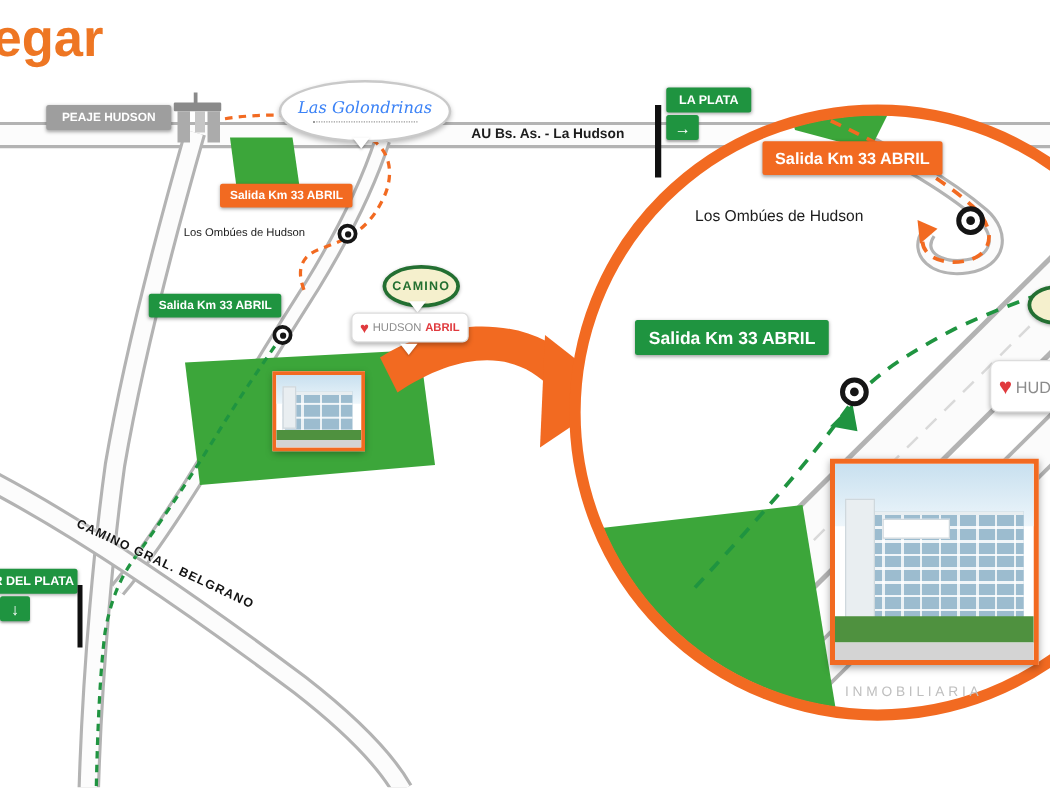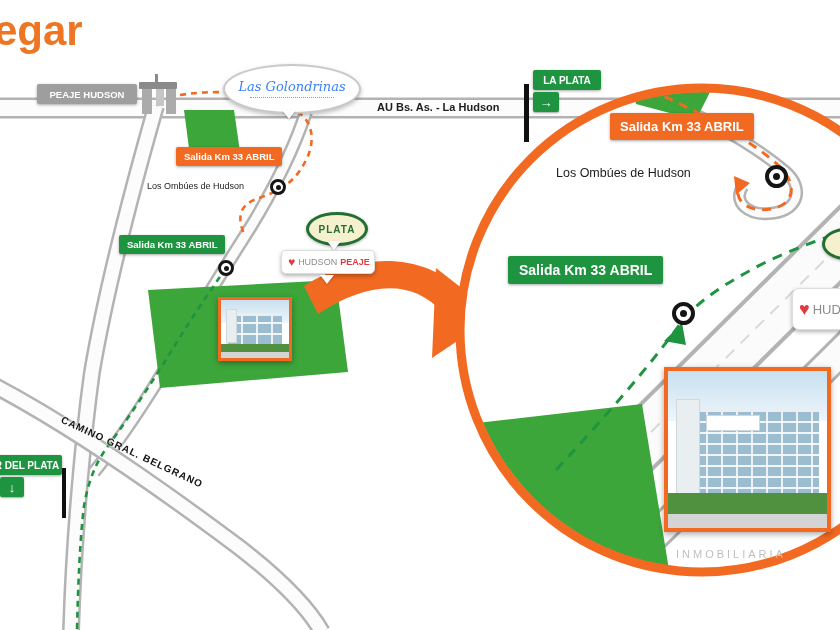--- a/index.html
+++ b/index.html
@@ -161,27 +161,27 @@
   <div class="plainlabel" style="left:377px;top:101px;font-size:11px;font-weight:bold;">AU Bs. As. - La Hudson</div>
 
   <div class="post" style="left:524px;top:84px;width:5px;height:58px;"></div>
   <div class="sign green" style="left:533px;top:70px;width:68px;height:20px;font-size:10px;">LA PLATA</div>
   <div class="arrowbox" style="left:533px;top:92px;width:26px;height:20px;font-size:13px;">→</div>
 
   <div class="sign orange" style="left:176px;top:147px;padding:4px 8px;font-size:9.5px;">Salida Km 33 ABRIL</div>
   <div class="plainlabel" style="left:147px;top:181px;font-size:9px;">Los Ombúes de Hudson</div>
   <div class="sign green" style="left:119px;top:235px;padding:4px 8px;font-size:9.5px;">Salida Km 33 ABRIL</div>
 
-  <div class="abril" style="left:306px;top:212px;width:56px;height:28px;font-size:10px;">PLATA</div>
+  <div class="abril" style="left:306px;top:212px;width:56px;height:28px;font-size:10px;">CAMINO</div>
   <div class="tail" style="left:327px;top:241px;"></div>
 
   <div class="hp" style="left:281px;top:250px;width:94px;height:24px;font-size:9px;">
     <span class="heart" style="font-size:12px;">♥</span>
     <span class="brand">HUDSON</span>
-    <span class="suffix">PEAJE</span>
+    <span class="suffix">ABRIL</span>
   </div>
   <div class="tail" style="left:320px;top:275px;"></div>
 
   <div class="marker" style="left:270px;top:179px;width:16px;height:16px;">
       <div class="dot" style="width:5px;height:5px;"></div>
     </div>
   <div class="marker" style="left:218px;top:260px;width:16px;height:16px;">
       <div class="dot" style="width:5px;height:5px;"></div>
     </div>
 

